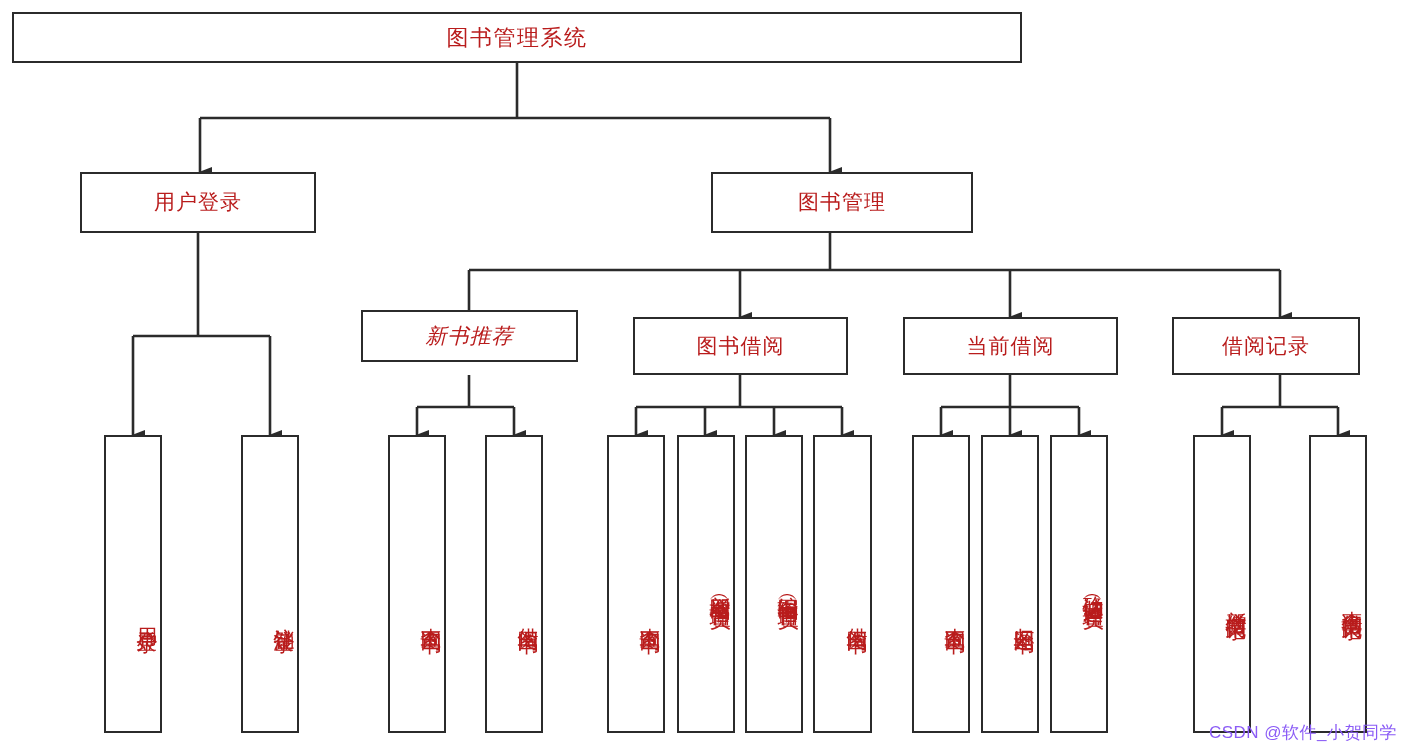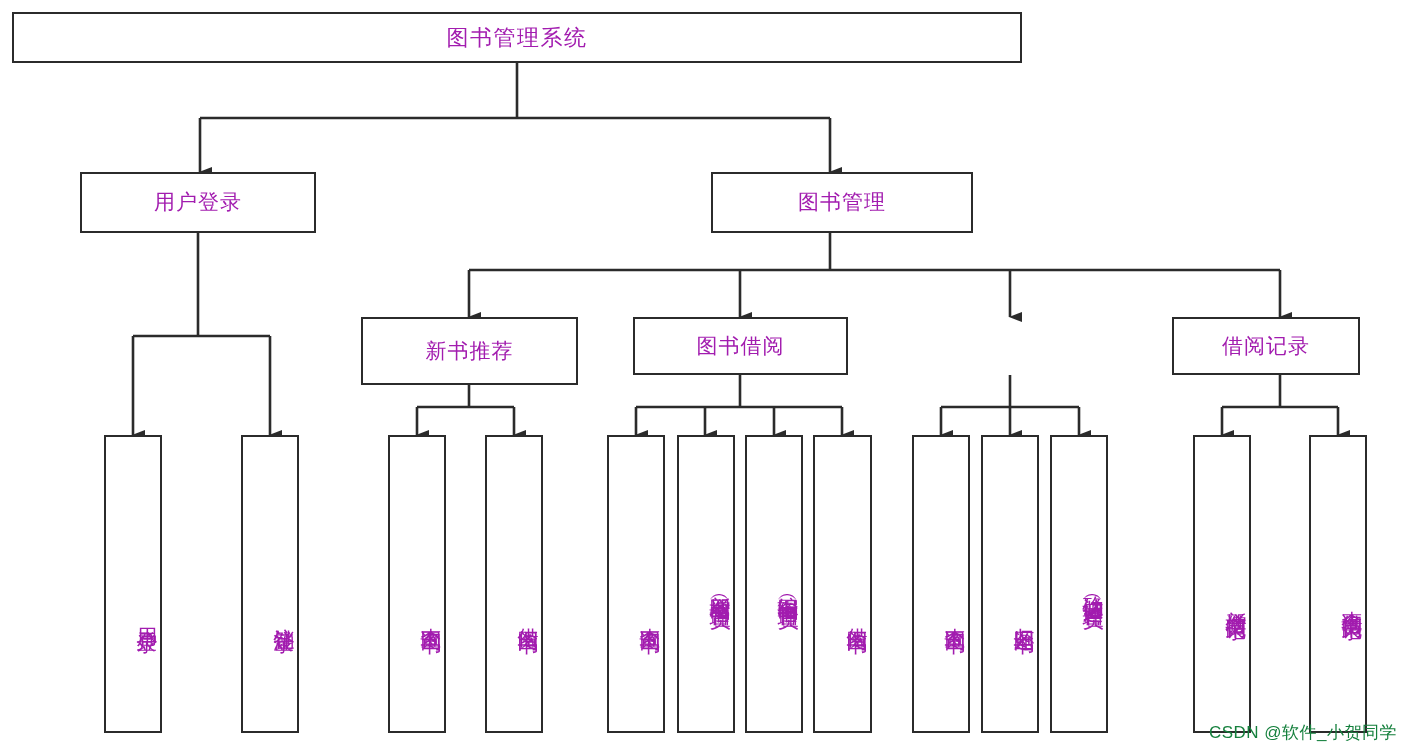--- a/index.html
+++ b/index.html
@@ -2,30 +2,30 @@
 <html><head>
 <meta charset="utf-8">
 <style>
   html,body{margin:0;padding:0;background:#ffffff;}
   body{width:1405px;height:747px;position:relative;overflow:hidden;
        font-family:"Liberation Sans","DejaVu Sans",sans-serif;color:#1a1a1a;}
   #canvas{position:absolute;left:0;top:0;width:1405px;height:747px;}
 
   .node{position:absolute;box-sizing:border-box;border:2.5px solid #2b2b2b;
         background:#ffffff;display:flex;align-items:center;justify-content:center;
-        text-align:center;line-height:1.25;color:#a21caf;}
+        text-align:center;line-height:1.25;color:#b91c1c;}
   .node.h{font-size:21px;letter-spacing:1px;}
   .node.root{font-size:22px;letter-spacing:1.5px;}
   .node.leaf{font-size:21px;letter-spacing:2px;
              writing-mode:vertical-rl;text-orientation:upright;
              align-items:flex-start;justify-content:center;padding-top:14px;}
   .node.leaf.tall{padding-top:8px;}
 
   .watermark{position:absolute;right:8px;bottom:3px;font-size:17px;
-             color:#15803d;letter-spacing:0.5px;white-space:nowrap;
+             color:#8b5cf6;letter-spacing:0.5px;white-space:nowrap;
              user-select:none;}
   svg.links{position:absolute;left:0;top:0;width:1405px;height:747px;
             pointer-events:none;}
 </style>
 </head>
 <body>
 
 <div id="canvas">
 
   <svg class="links" viewBox="0 0 1405 747" xmlns="http://www.w3.org/2000/svg">
@@ -76,22 +76,23 @@
       <path d="M1222,407 L1222,435" marker-end="url(#ah)"></path>
       <path d="M1338,407 L1338,435" marker-end="url(#ah)"></path>
     </g>
   </svg>
 
   <div class="node root" style="left:12px;top:12px;width:1010px;height:51px;">图书管理系统</div>
 
   <div class="node h" style="left:80px;top:172px;width:236px;height:61px;">用户登录</div>
   <div class="node h" style="left:711px;top:172px;width:262px;height:61px;">图书管理</div>
 
-  <div class="node h" style="left:361px;top:317px;width:217px;height:68px;">新书推荐</div>
+  <div class="node h" style="left:361px;top:310px;width:217px;height:52px;font-style:italic;">新书推荐</div>
   <div class="node h" style="left:633px;top:317px;width:215px;height:58px;text-align:center;">图书借阅</div>
+  <div class="node h" style="left:903px;top:317px;width:215px;height:58px;">当前借阅</div>
   <div class="node h" style="left:1172px;top:317px;width:188px;height:58px;">借阅记录</div>
 
   <div class="node leaf" style="left:104px;top:435px;width:58px;height:298px;padding-top:62px;">用户登录</div>
   <div class="node leaf" style="left:241px;top:435px;width:58px;height:298px;padding-top:62px;">注销登录</div>
 
   <div class="node leaf" style="left:388px;top:435px;width:58px;height:298px;padding-top:62px;">查询图书</div>
   <div class="node leaf" style="left:485px;top:435px;width:58px;height:298px;padding-top:62px;">借阅图书</div>
 
   <div class="node leaf" style="left:607px;top:435px;width:58px;height:298px;padding-top:62px;">查询图书</div>
   <div class="node leaf tall" style="left:677px;top:435px;width:58px;height:298px;">新增图书（管理员）</div>

